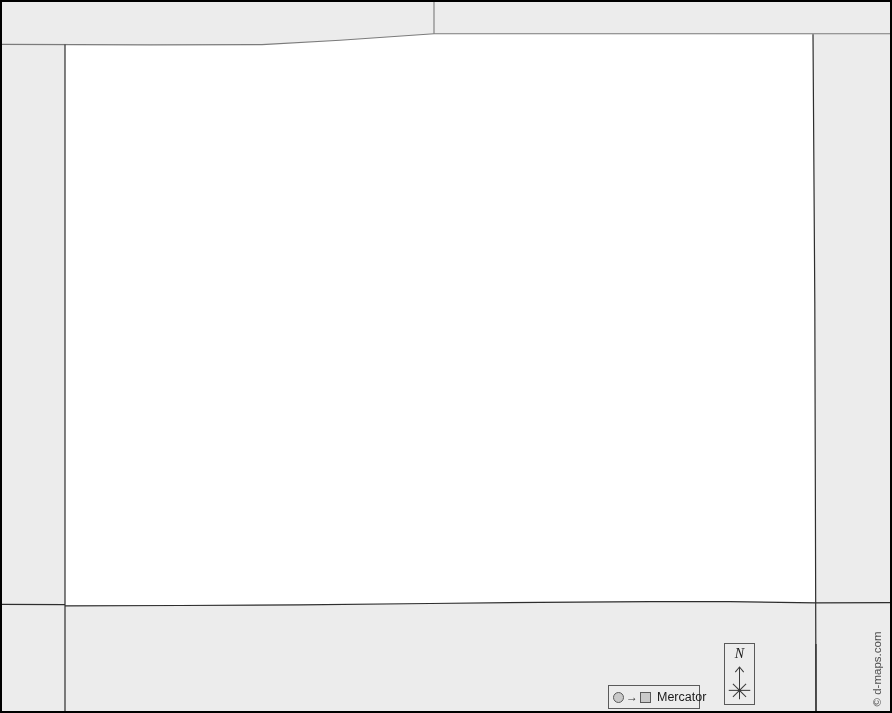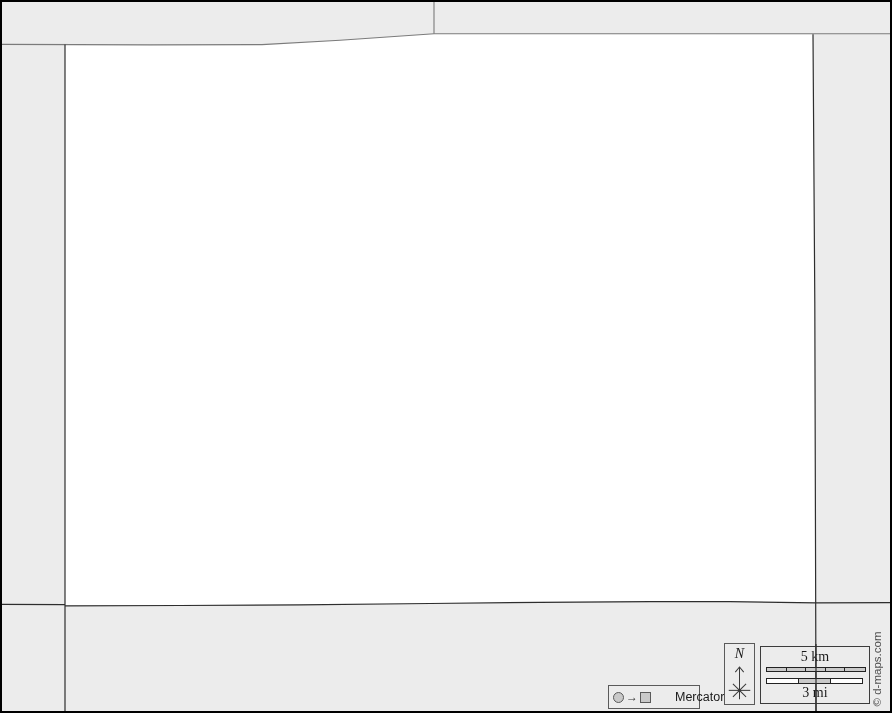--- a/index.html
+++ b/index.html
@@ -25,21 +25,21 @@
     font-family:"Liberation Sans",sans-serif;
   }
   .layer{position:absolute;left:0;top:0;width:888px;height:709px;}
   .layer.overlay{pointer-events:none;z-index:4;}
   .legend-box{position:absolute;box-sizing:border-box;border:1px solid var(--box-border);background:transparent;z-index:2;}
   
   .proj-box{left:606px;top:683px;width:92px;height:24px;display:flex;align-items:center;padding-left:4px;}
   .proj-circle{width:11px;height:11px;box-sizing:border-box;border:1px solid var(--box-border);border-radius:50%;background:var(--bar-fill);flex:none;}
   .proj-square{width:11px;height:11px;box-sizing:border-box;border:1px solid var(--box-border);background:var(--bar-fill);flex:none;}
   .proj-arrow{font-size:12px;color:#333;margin:0 2px;line-height:1;flex:none;}
-  .proj-label{font-size:12.5px;color:var(--text-dark);margin-left:24px;white-space:nowrap;}
+  .proj-label{font-size:12.5px;color:var(--text-dark);margin-left:6px;white-space:nowrap;}
   
   .north-box{left:722px;top:641px;width:31px;height:62px;}
   .north-label{position:absolute;top:2px;left:0;width:100%;text-align:center;
     font-family:"Liberation Serif",serif;font-style:italic;font-size:14px;color:var(--text-dark);}
   .north-svg{position:absolute;left:0;top:0;width:100%;height:100%;}
   
   .scale-box{left:758px;top:644px;width:110px;height:58px;border-color:#3c3c3c;}
   .scale-label{position:absolute;left:0;width:100%;text-align:center;
     font-family:"Liberation Serif",serif;font-size:14px;color:var(--text-dark);line-height:14px;}
   .scale-label.km{top:3px;}
@@ -96,35 +96,20 @@
         <path d="M11,29 L15.5,23.5 L20,29"></path>
         <path d="M4,48.5 L27,48.5"></path>
         <path d="M8.5,41.5 L22.5,55.5"></path>
         <path d="M22.5,41.5 L8.5,55.5"></path>
       </g>
       <circle cx="15.5" cy="48.5" r="1.7" fill="#3a3a3a"></circle>
     </svg>
     <div class="north-label">N</div>
   </div>
 
-  <div class="legend-box scale-box">
-    <div class="scale-label km">5 km</div>
-    <div class="bar bar-km">
-        <div class="tick" style="left: calc(20% - 1px);"></div>
-        <div class="tick" style="left: calc(40% - 1px);"></div>
-        <div class="tick" style="left: calc(60% - 1px);"></div>
-        <div class="tick" style="left: calc(80% - 1px);"></div>
-      </div>
-    <div class="bar bar-mi">
-        <div class="mi-seg"></div>
-        <div class="mi-seg filled"></div>
-        <div class="mi-seg"></div>
-      </div>
-    <div class="scale-label mi">3 mi</div>
-  </div>
 
   <svg class="layer overlay" viewBox="0 0 888 709" aria-hidden="true">
     <path d="M814,642 L814,709" stroke="var(--line-dark)" stroke-width="1.2" fill="none"></path>
   </svg>
 
   <div class="credit">© d-maps.com</div>
 
 </div>
 
 </body></html>

